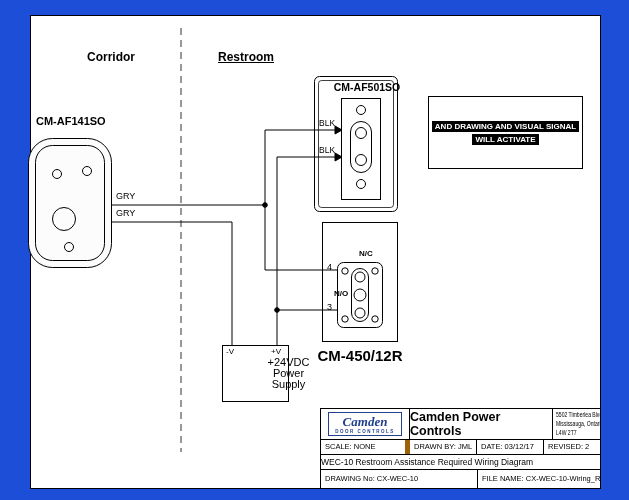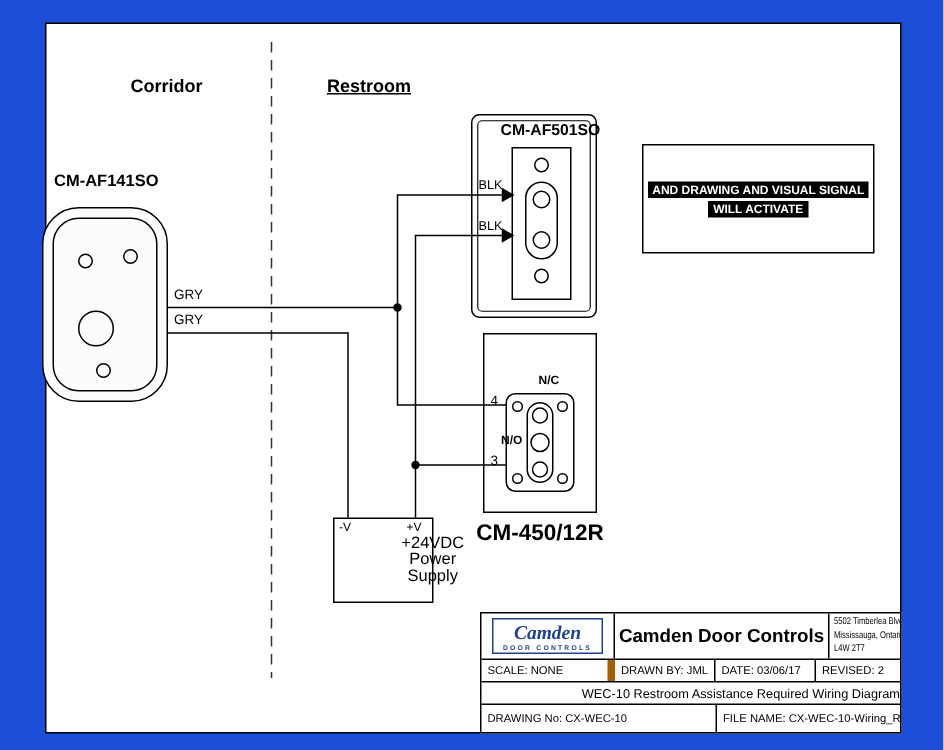--- a/index.html
+++ b/index.html
@@ -48,21 +48,21 @@
   #tb .row1{height:30px;border-bottom:1px solid #000;display:flex;}
   #tb .logo-cell{width:89px;border-right:1px solid #000;display:flex;align-items:center;justify-content:center;box-sizing:border-box;}
   #tb .company-cell{flex:1;border-right:1px solid #000;display:flex;align-items:center;justify-content:center;font-weight:bold;font-size:12.5px;}
   #tb .addr-cell{width:47px;padding:2px 0 0 3px;font-size:6.5px;line-height:1.35;overflow:hidden;box-sizing:border-box;}
   #tb .addr-inner{transform:scaleX(0.78);transform-origin:0 0;white-space:nowrap;}
   #tb .row2{height:14px;border-bottom:1px solid #000;display:flex;font-size:7.5px;line-height:14px;}
   #tb .row2 .c1{width:89px;border-right:5px solid #a16207;padding-left:4px;box-sizing:border-box;}
   #tb .row2 .c2{width:67px;border-right:1px solid #000;padding-left:4px;box-sizing:border-box;}
   #tb .row2 .c3{width:67px;border-right:1px solid #000;padding-left:4px;box-sizing:border-box;}
   #tb .row2 .c4{flex:1;padding-left:4px;}
-  #tb .row3{height:14px;border-bottom:1px solid #000;font-size:8.5px;line-height:14px;text-align:right;}
+  #tb .row3{height:14px;border-bottom:1px solid #000;font-size:8.5px;line-height:14px;text-align:left;}
   #tb .row4{height:18px;display:flex;font-size:7.5px;line-height:18px;}
   #tb .row4 .c1{width:157px;border-right:1px solid #000;padding-left:4px;box-sizing:border-box;}
   #tb .row4 .c2{flex:1;padding-left:4px;white-space:nowrap;overflow:hidden;}
 
   .logo-box{
     border:1.5px solid #23418e;padding:2px 6px 1px;text-align:center;color:#23418e;
   }
   .logo-name{
     font-family:"Liberation Serif",serif;font-style:italic;font-weight:bold;
     font-size:13px;line-height:13px;display:block;
@@ -163,31 +163,31 @@
   </div>
 
   <div id="tb">
     <div class="row1">
       <div class="logo-cell">
         <div class="logo-box">
           <span class="logo-name">Camden</span>
           <span class="logo-sub">DOOR CONTROLS</span>
         </div>
       </div>
-      <div class="company-cell">Camden Door Controls</div>
+      <div class="company-cell">Camden Power Controls</div>
       <div class="addr-cell">
         <div class="addr-inner">5502 Timberlea Blvd.</div>
         <div class="addr-inner">Mississauga, Ontario</div>
         <div class="addr-inner">L4W 2T7</div>
       </div>
     </div>
     <div class="row2">
       <div class="c1">SCALE: NONE</div>
       <div class="c2">DRAWN BY: JML</div>
-      <div class="c3">DATE: 03/06/17</div>
+      <div class="c3">DATE: 03/12/17</div>
       <div class="c4">REVISED: 2</div>
     </div>
     <div class="row3">WEC-10 Restroom Assistance Required Wiring Diagram</div>
     <div class="row4">
       <div class="c1">DRAWING No: CX-WEC-10</div>
       <div class="c2">FILE NAME: CX-WEC-10-Wiring_R2.ai</div>
     </div>
   </div>
 
 </div>

